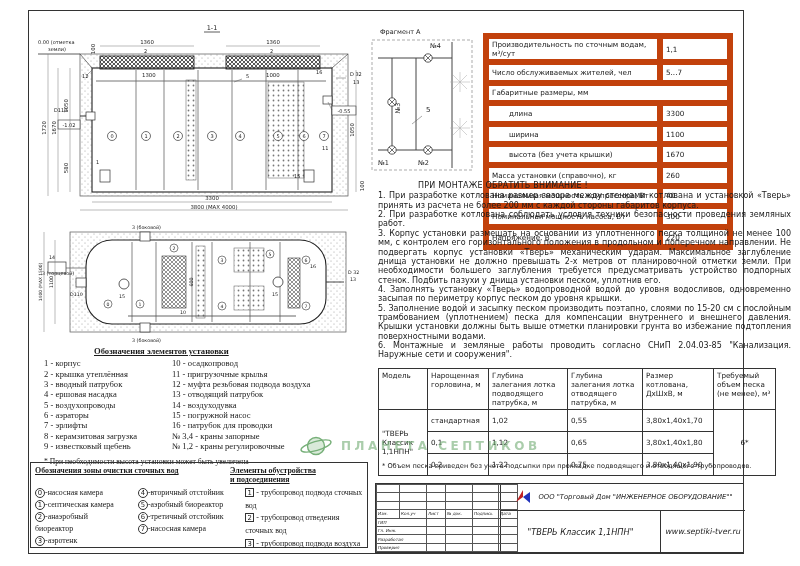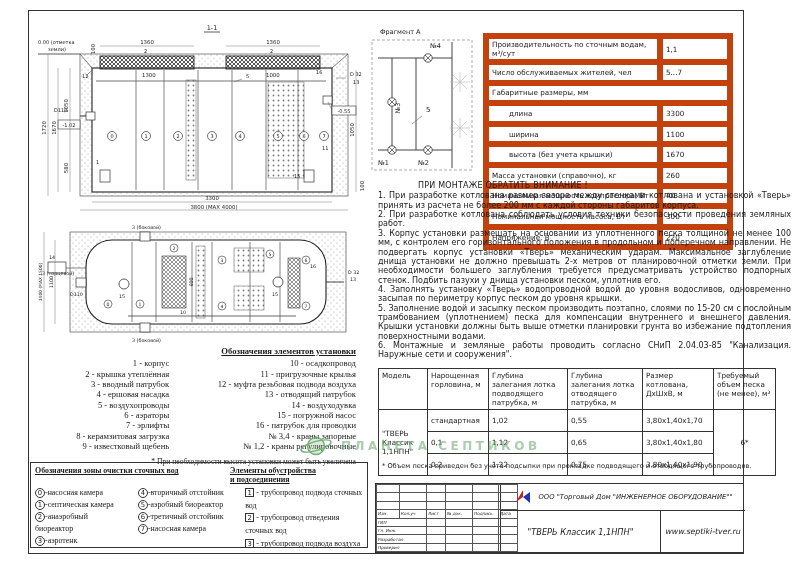--- a/index.html
+++ b/index.html
@@ -17,24 +17,24 @@
   .instr .ititle{margin:0 0 1px 40px;letter-spacing:.2px;}
   .instr p{margin:0;}
   
   .mtab{left:378px;top:368px;width:367px;border-collapse:collapse;font-size:7.2px;position:absolute;table-layout:fixed;}
   .mtab td,.mtab th{border:1px solid #333;padding:2px 3px;vertical-align:middle;font-weight:normal;text-align:left;}
   .mtab th{vertical-align:top;}
   .mtab .c0{width:42px}.mtab .c1{width:54px}.mtab .c2{width:72px}.mtab .c3{width:68px}.mtab .c4{width:64px}.mtab .c5{width:55px}
   .mtab td{height:17px;}
   .mfoot{left:382px;top:462px;width:400px;font-size:6.6px;}
   
-  .leg1{left:24px;top:346px;width:332px;font-family:"Liberation Serif",serif;font-size:8.6px;line-height:1.2;text-align:right;}
+  .leg1{left:44px;top:346px;width:332px;font-family:"Liberation Serif",serif;font-size:8.6px;line-height:1.2;}
   .leg1 .ltitle{margin-left:50px;text-decoration:underline;font-weight:bold;margin-bottom:2px;}
   .leg1 .cols{display:flex;}
-  .leg1 .colL{width:128px;margin-left:28px;}
+  .leg1 .colL{width:128px;}
   .leg1 .colR{width:204px;}
   .leg1 .fnote{font-size:7.6px;margin-top:6px;}
   .leg2{left:30px;top:462px;width:338px;height:86px;border:1px solid #333;box-sizing:border-box;font-family:"Liberation Serif",serif;font-size:7.9px;padding:3px 4px;}
   .leg2 .heads{display:flex;}
   .leg2 .h1{width:195px;text-decoration:underline;font-weight:bold;}
   .leg2 .h2{width:130px;text-decoration:underline;font-weight:bold;line-height:1.15;}
   .leg2 .body{display:flex;margin-top:3px;gap:20px;}
   .leg2 .zcolA{width:95px;line-height:1.5;}
   .leg2 .zcolB{width:100px;line-height:1.5;}
   .leg2 .ecol{width:135px;line-height:1.6;}

